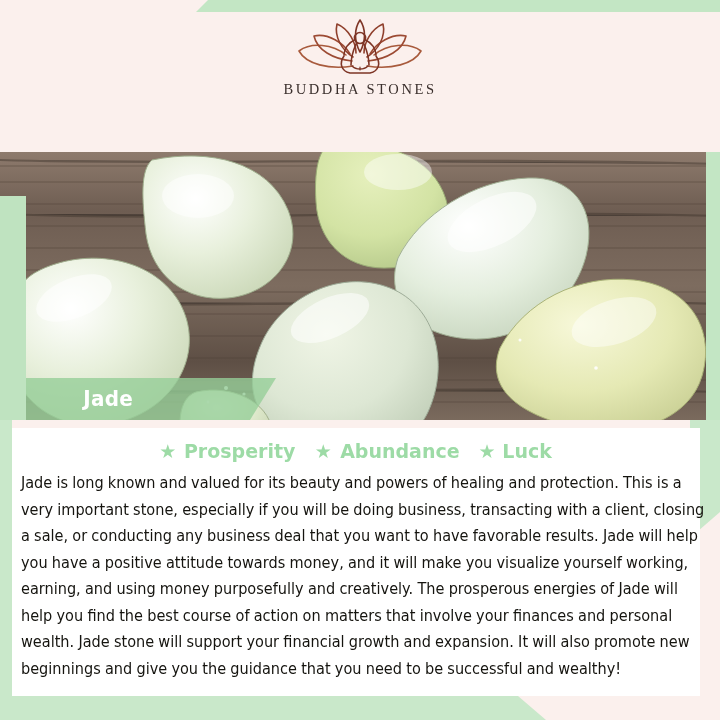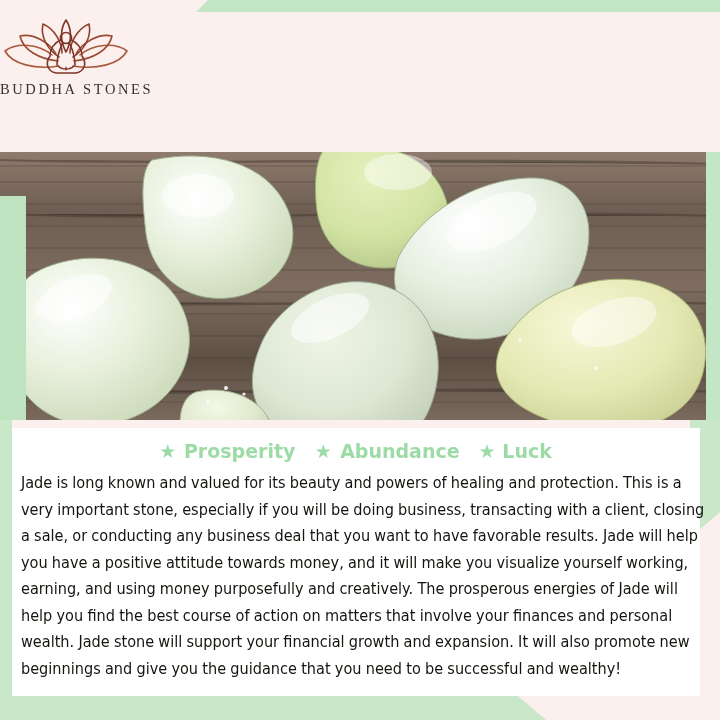--- a/index.html
+++ b/index.html
@@ -17,21 +17,21 @@
     background:#c3e6c4;
     clip-path:polygon(208px 0, 720px 0, 720px 12px, 196px 12px);
   }
 
   
   .header{
     position:absolute;left:0;top:12px;width:720px;height:100px;
   }
   .logo-wrap{
     position:absolute;left:0;top:0;width:720px;height:100px;
-    display:flex;flex-direction:column;align-items:flex-start;justify-content:flex-start;
+    display:flex;flex-direction:column;align-items:center;justify-content:flex-start;
     padding-top:6px;box-sizing:border-box;
   }
   .logo-mark{width:132px;height:62px;display:block;}
   .logo-text{
     font-family:"Liberation Serif", serif;
     font-size:14.5px;letter-spacing:2.6px;color:#3a2f2c;
     margin-top:1px;white-space:nowrap;font-weight:400;
   }
 
   
@@ -271,20 +271,23 @@
         <circle cx="208" cy="250" r="1.4"></circle>
           <circle cx="596" cy="216" r="1.8"></circle>
         <circle cx="520" cy="188" r="1.5"></circle>
       </g>
     </svg>
   </div>
 
   <div class="photo-left-accent"></div>
   <div class="photo-right-accent"></div>
 
+  <div class="jade-band">
+    <span class="jade-label">Jade</span>
+  </div>
 
 
   <div class="lower"></div>
   <div class="lower-left-strip"></div>
   <div class="lower-right-strip"></div>
 
   <div class="content-card">
     <div class="benefits">
       <div class="benefit">
         <span class="star">★</span>

